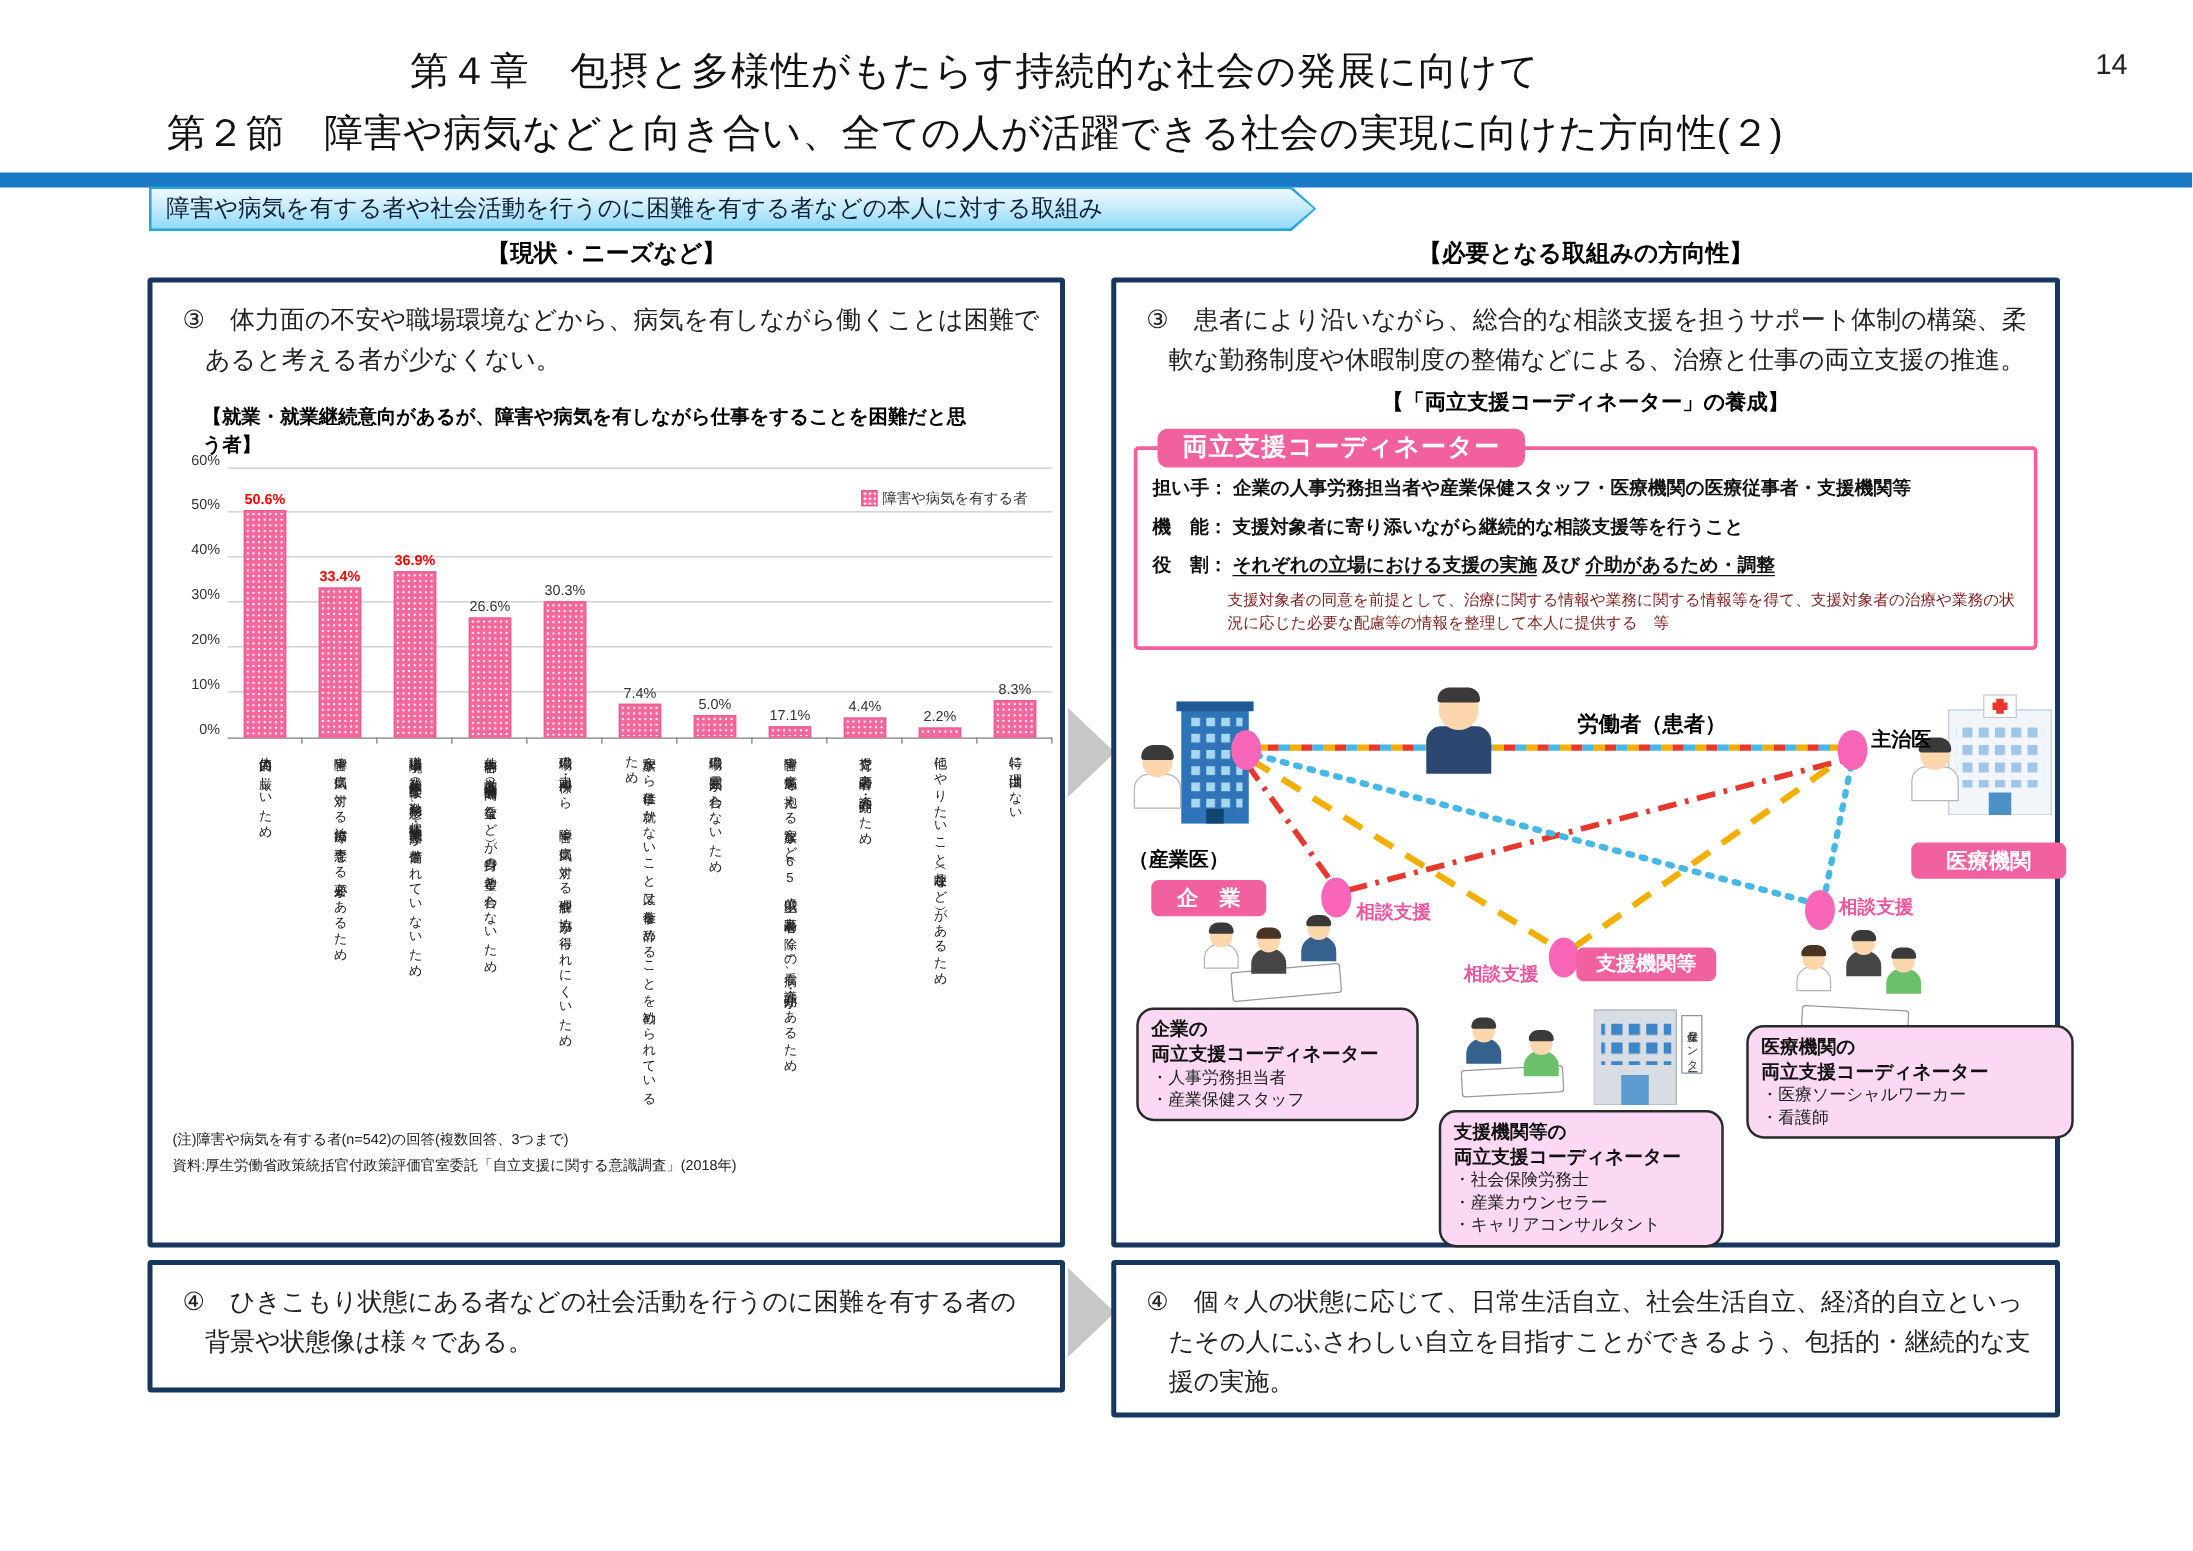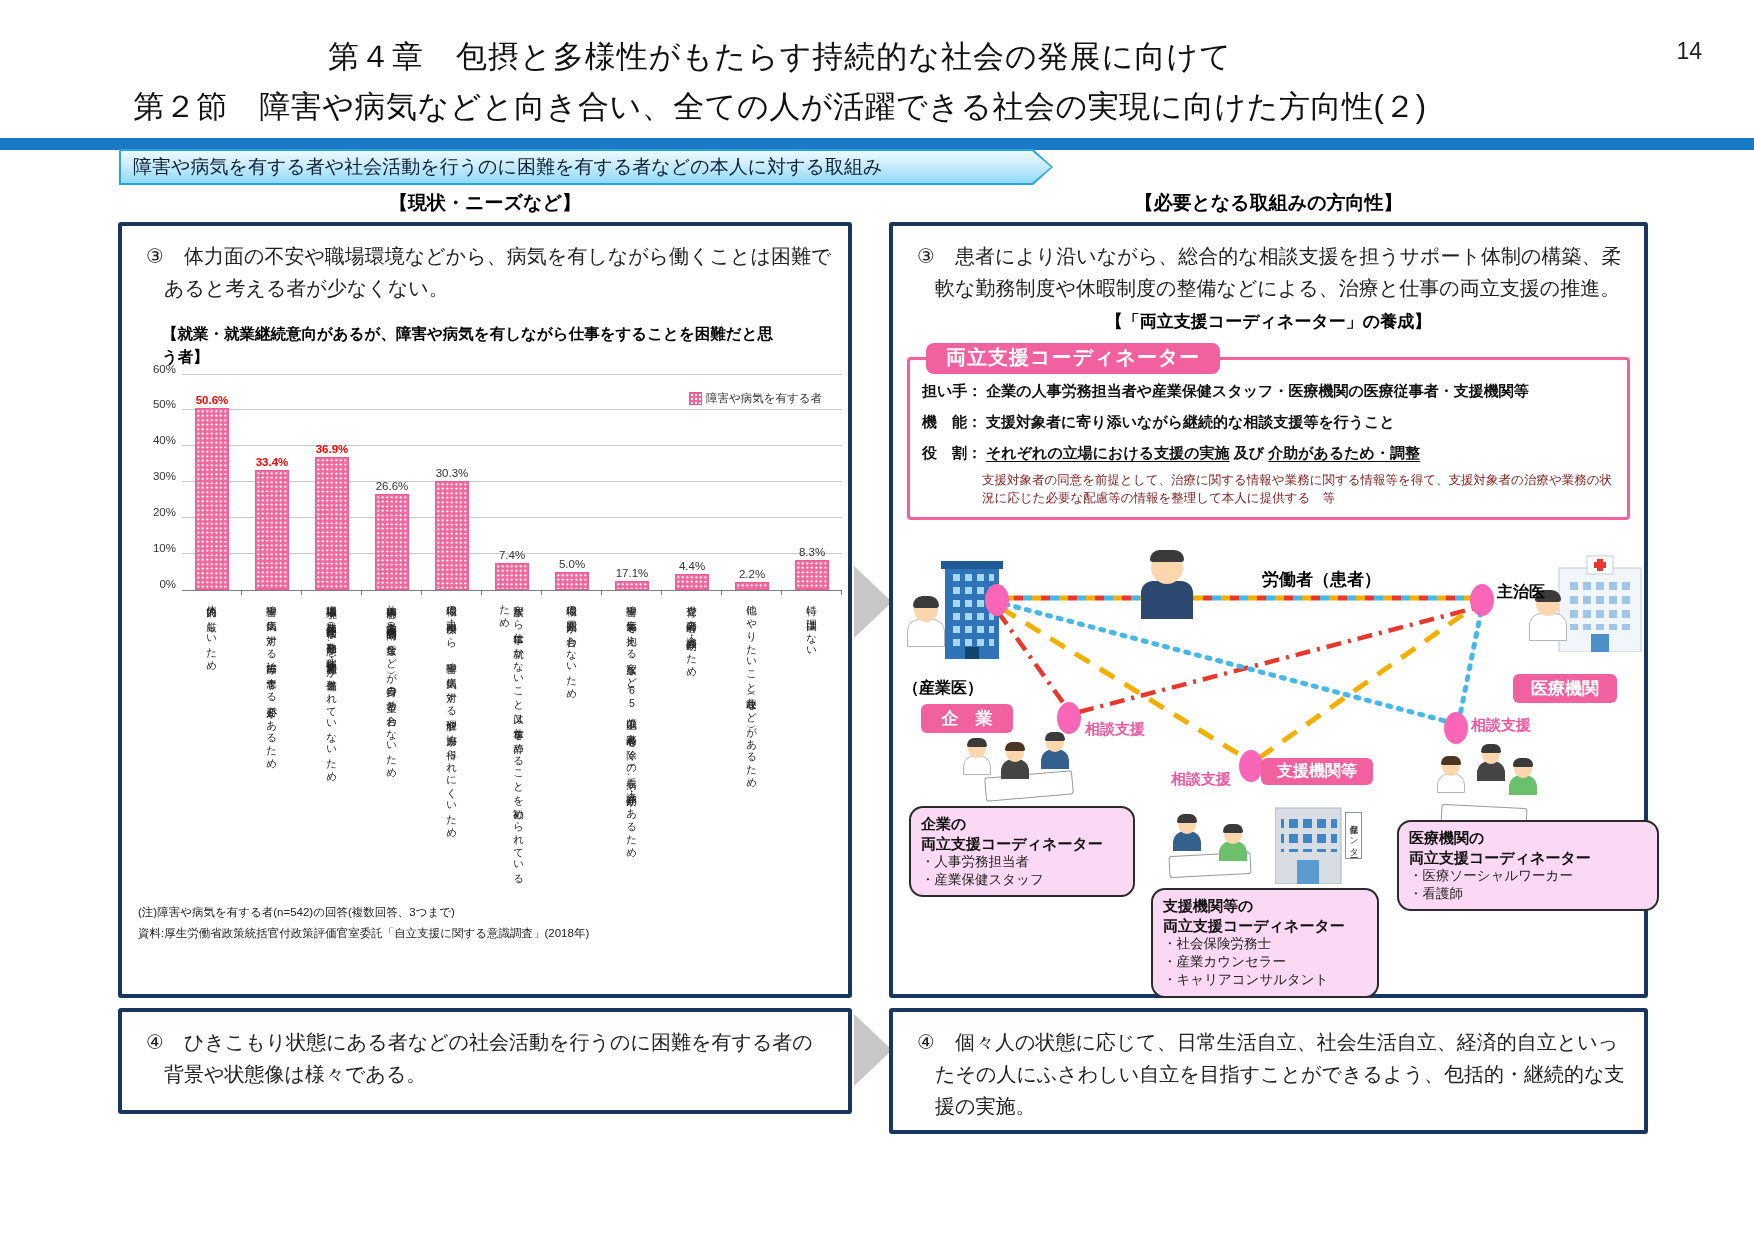--- a/index.html
+++ b/index.html
@@ -330,21 +330,21 @@
         <rect x="40" y="5" width="6" height="12" fill="#e8382d"></rect>
         <rect x="37" y="8" width="12" height="6" fill="#e8382d"></rect>
         <rect x="8" y="24" width="70" height="52" fill="url(#winB)"></rect>
         <rect x="34" y="80" width="18" height="18" fill="#4d90c8"></rect>
       </svg>
     </div>
     <div class="person" style="left:636px;top:366px;">
       <div class="p-head"></div>
         <div class="p-body coat-white"></div>
     </div>
-    <div class="pink-tag" style="left:620px;top:448px;width:104px;">医療機関</div>
+    <div class="pink-tag" style="left:636px;top:448px;width:124px;">医療機関</div>
 
     <div class="consult" style="left:192px;top:494px;">相談支援</div>
     <div class="consult" style="left:278px;top:544px;">相談支援</div>
     <div class="consult" style="left:578px;top:490px;">相談支援</div>
 
     <div class="desk" style="left:92px;top:548px;width:86px;height:22px;transform:rotate(-5deg);"></div>
     <div class="person sm" style="left:70px;top:514px;">
         <div class="p-head"></div>
         <div class="p-body coat-white"></div>
       </div>

